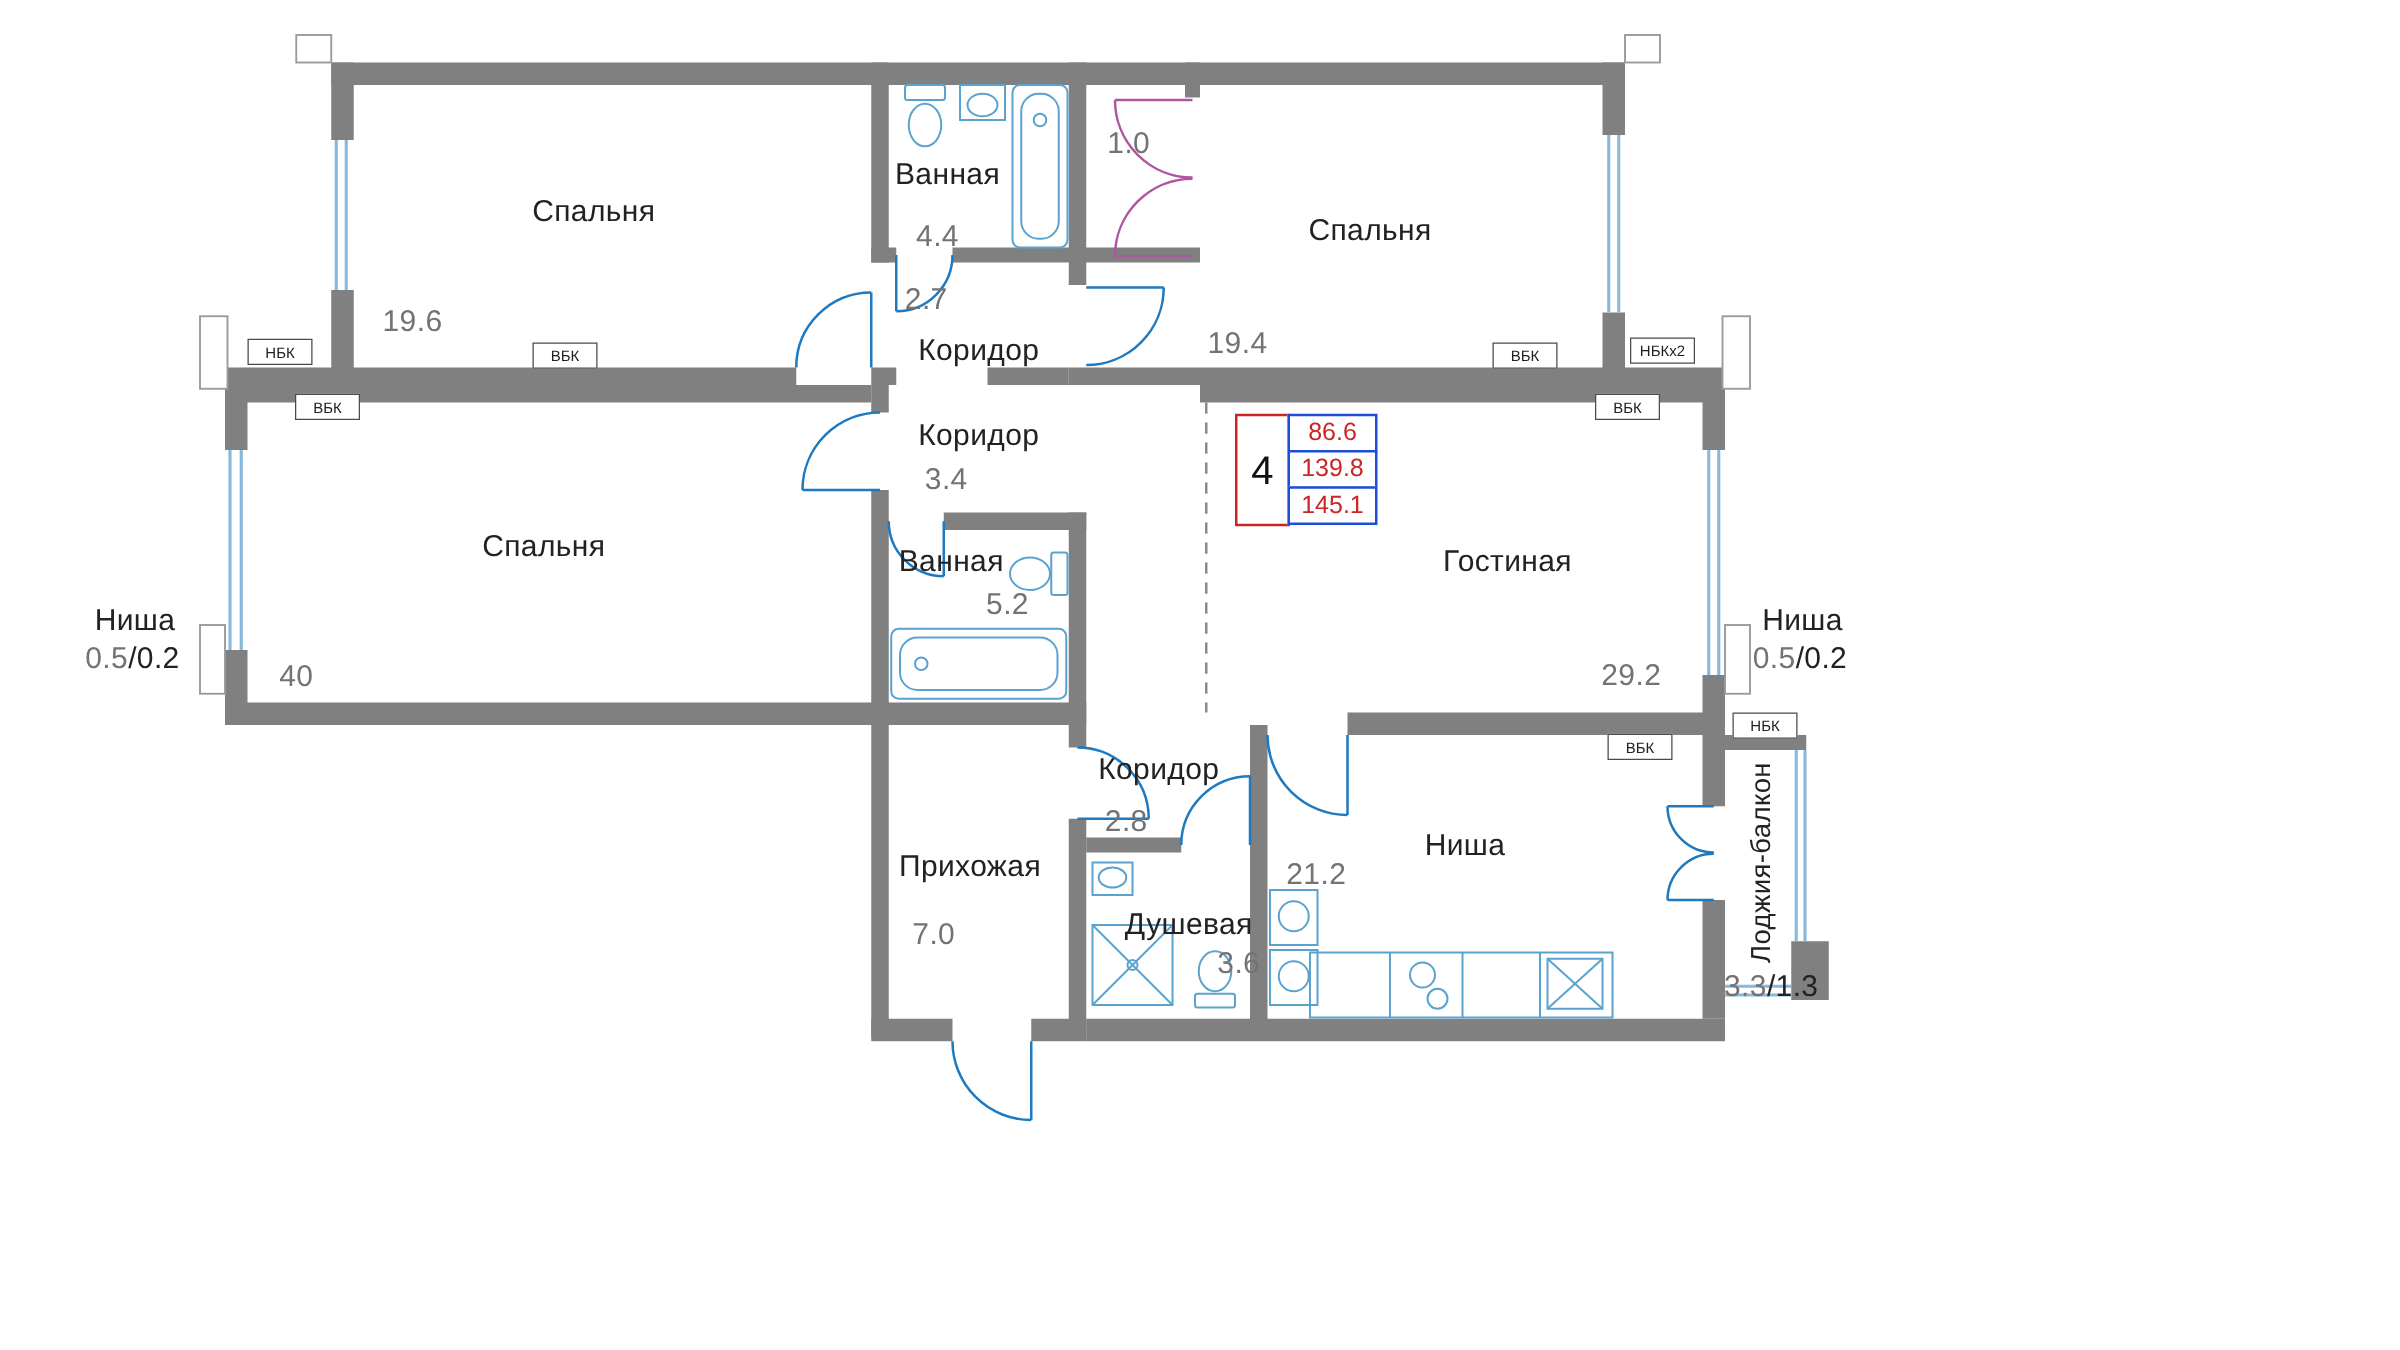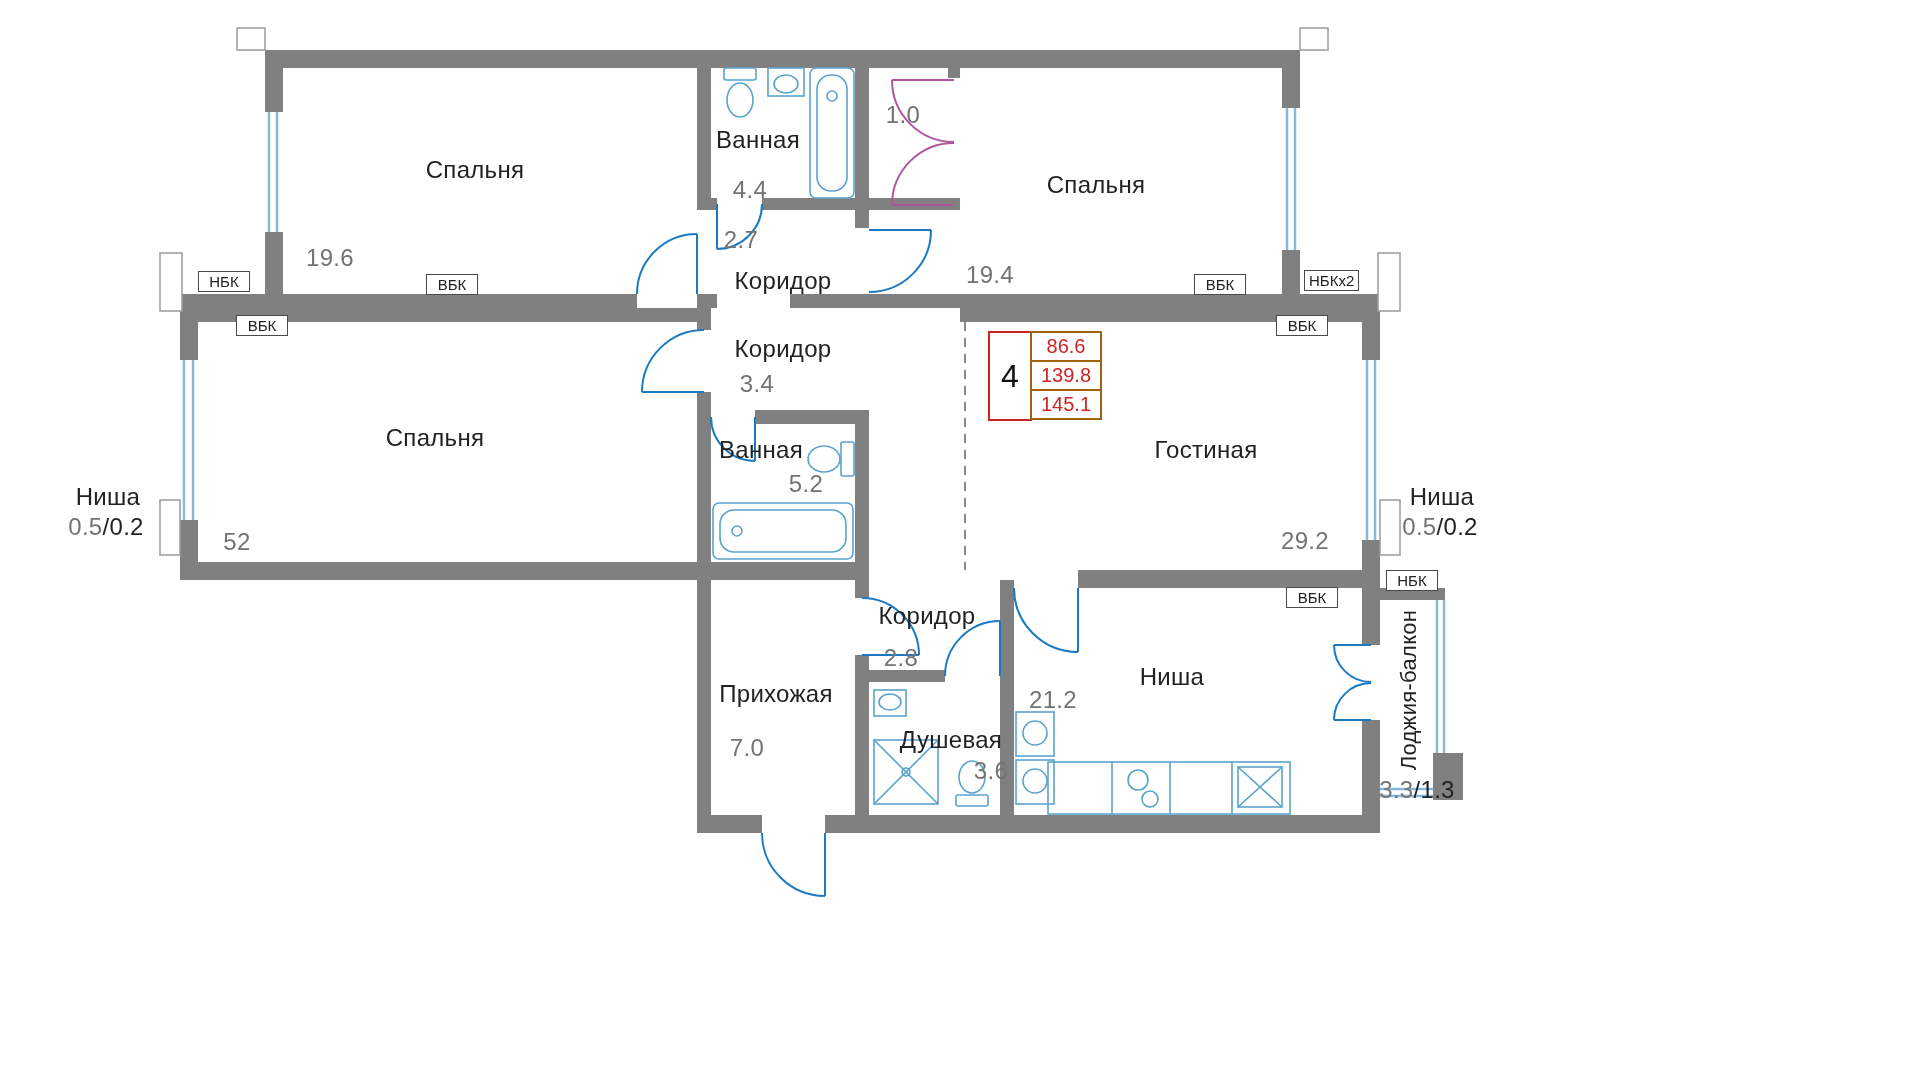--- a/index.html
+++ b/index.html
@@ -5,29 +5,29 @@
   html,body{margin:0;padding:0;background:#fff;}
   .stage{position:relative;width:1920px;height:1080px;background:#ffffff;
          font-family:"Liberation Sans",sans-serif;overflow:hidden;}
   .plan-svg{position:absolute;left:0;top:0;}
   .lbl{position:absolute;transform:translate(-50%,-50%);white-space:nowrap;
        font-size:24px;color:#222;letter-spacing:0.3px;}
   .rarea{color:#737373;}
   .vert{transform:translate(-50%,-50%) rotate(-90deg);font-size:22px;}
   .marker{position:absolute;box-sizing:border-box;height:21px;min-width:52px;
           padding:0 4px;background:#fff;border:1.5px solid #4a4a4a;color:#222;
-          font-size:15px;display:flex;align-items:center;justify-content:center;}
+          font-size:12px;display:flex;align-items:center;justify-content:center;}
   .watermark{position:absolute;left:768px;top:455px;transform:translate(-50%,-50%);
              font-size:110px;color:#555;opacity:0.14;letter-spacing:26px;font-weight:bold;}
   .summary{position:absolute;left:988px;top:331px;display:flex;align-items:stretch;}
   .sum-left{box-sizing:border-box;width:44px;height:90px;border:2px solid #cc2424;
             display:flex;align-items:center;justify-content:center;
             font-size:32px;color:#111;background:#fff;}
   .sum-col{display:flex;flex-direction:column;margin-left:-2px;}
-  .sum-cell{box-sizing:border-box;width:72px;height:31px;border:2px solid #a16207;
+  .sum-cell{box-sizing:border-box;width:72px;height:31px;border:2px solid #1d4ed8;
             margin-top:-2px;display:flex;align-items:center;justify-content:center;
             font-size:20px;color:#cc2424;background:#fff;}
   .sum-cell:first-child{margin-top:0;}
 </style>
 </head>
 <body>
 
 <div class="stage">
 
 
@@ -239,21 +239,21 @@
   <div class="lbl" style="left:1096px;top:185px">Спальня</div>
   <div class="lbl rarea" style="left:990px;top:275px">19.4</div>
 
   <div class="lbl" style="left:783px;top:349px">Коридор</div>
   <div class="lbl rarea" style="left:757px;top:384px">3.4</div>
 
   <div class="lbl" style="left:761px;top:450px">Ванная</div>
   <div class="lbl rarea" style="left:806px;top:484px">5.2</div>
 
   <div class="lbl" style="left:435px;top:438px">Спальня</div>
-  <div class="lbl rarea" style="left:237px;top:542px">52</div>
+  <div class="lbl rarea" style="left:237px;top:542px">40</div>
 
   <div class="lbl" style="left:1206px;top:450px">Гостиная</div>
   <div class="lbl rarea" style="left:1305px;top:541px">29.2</div>
 
   <div class="lbl" style="left:776px;top:694px">Прихожая</div>
   <div class="lbl rarea" style="left:747px;top:748px">7.0</div>
 
   <div class="lbl" style="left:927px;top:616px">Коридор</div>
   <div class="lbl rarea" style="left:901px;top:658px">2.8</div>
 

